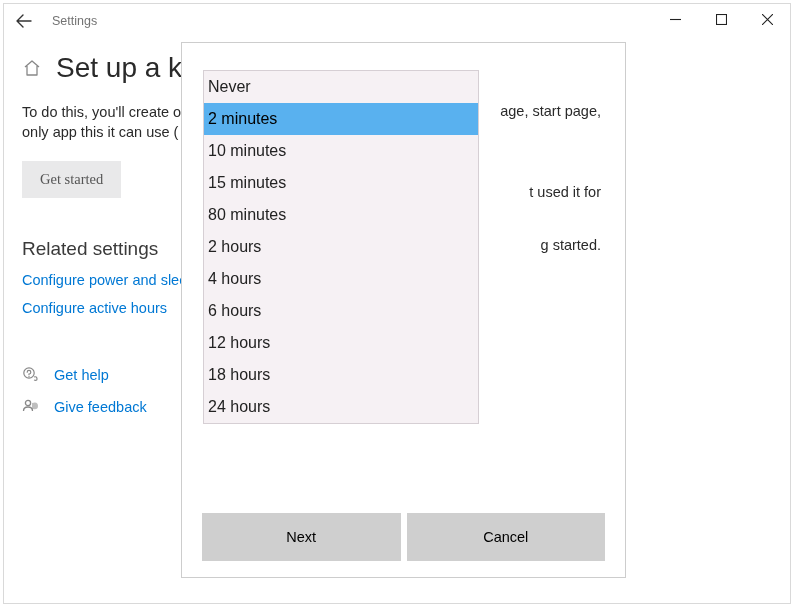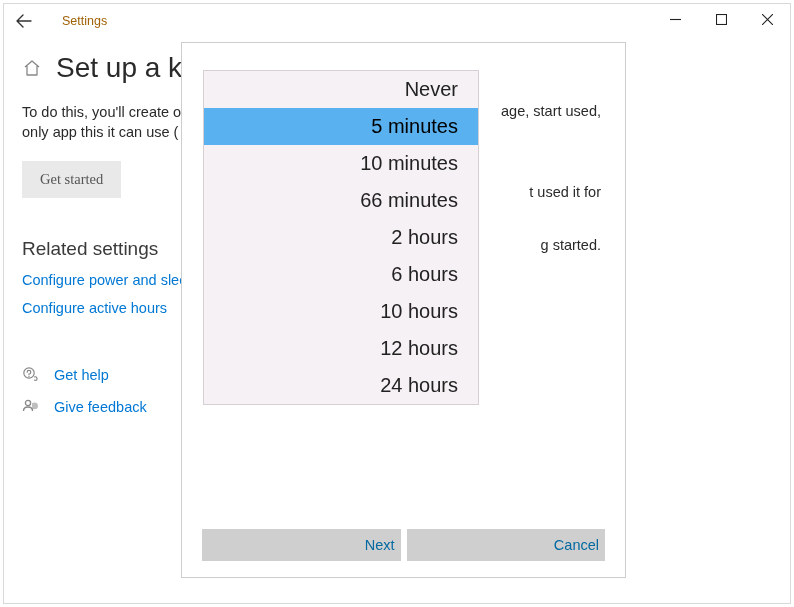--- a/index.html
+++ b/index.html
@@ -26,23 +26,23 @@
     display:flex;
     align-items:center;
     position:relative;
   }
   .back-btn {
     width:40px; height:34px;
     display:flex; align-items:center; justify-content:center;
     color:#333;
   }
   .app-title {
-    color:#a16207;
+    color:#737373;
     font-size:12.5px;
-    margin-left:18px;
+    margin-left:8px;
   }
   .win-controls {
     position:absolute;
     right:0; top:0;
     height:30px;
     display:flex;
   }
   .win-btn {
     width:46px; height:30px;
     display:flex; align-items:center; justify-content:center;
@@ -123,42 +123,40 @@
   }
   .dialog-text p { margin:0 0 18px 0;}
   .dialog-footer {
     position:absolute;
     left:20px; right:20px; bottom:16px;
     display:flex;
     gap:6px;
   }
   .dlg-btn {
     flex:1;
-    height:32px;
+    height:48px;
     background:#cfcfcf;
     border:none;
     font-family:inherit;
     font-size:14.5px;
-    color:#0369a1;
-    text-align:right;
+    color:#000000;
   }
   
   .dropdown {
     position:absolute;
     left:199px;
     top:66px;
     width:276px;
     background:#f6f1f4;
     border:1px solid #d6cfd4;
   }
   .dd-item {
-    padding:7px 20px;
-    font-size:20px;
+    padding:7px 4px;
+    font-size:16px;
     color:#222;
-    text-align:right;
   }
   .dd-item.selected {
     background:#59b1ef;
     color:#000;
   }
   svg { display:block; }
 </style>
 </head>
 <body>
 
@@ -230,36 +228,38 @@
             </svg>
         </span>
         <a class="link">Give feedback</a>
       </div>
     </div>
   </div>
 
   <div class="dialog">
     <div class="dialog-body">
       <div class="dialog-text">
-        <p style="margin-top:40px; text-align:right; padding-right:4px;"><span>age, start used,</span></p>
+        <p style="margin-top:40px; text-align:right; padding-right:4px;"><span>age, start page,</span></p>
         <p style="margin-top:60px; text-align:right; padding-right:4px;"><span>t used it for</span></p>
         <p style="margin-top:32px; text-align:right; padding-right:4px;"><span>g started.</span></p>
       </div>
     </div>
     <div class="dialog-footer">
       <button class="dlg-btn">Next</button>
       <button class="dlg-btn">Cancel</button>
     </div>
   </div>
 
   <div class="dropdown" id="dropdown">
       <div class="dd-item">Never</div>
-      <div class="dd-item selected">5 minutes</div>
+      <div class="dd-item selected">2 minutes</div>
       <div class="dd-item">10 minutes</div>
-      <div class="dd-item">66 minutes</div>
+      <div class="dd-item">15 minutes</div>
+      <div class="dd-item">80 minutes</div>
       <div class="dd-item">2 hours</div>
+      <div class="dd-item">4 hours</div>
       <div class="dd-item">6 hours</div>
-      <div class="dd-item">10 hours</div>
       <div class="dd-item">12 hours</div>
+      <div class="dd-item">18 hours</div>
       <div class="dd-item">24 hours</div>
     </div>
 
 </div>
 
 </body></html>

